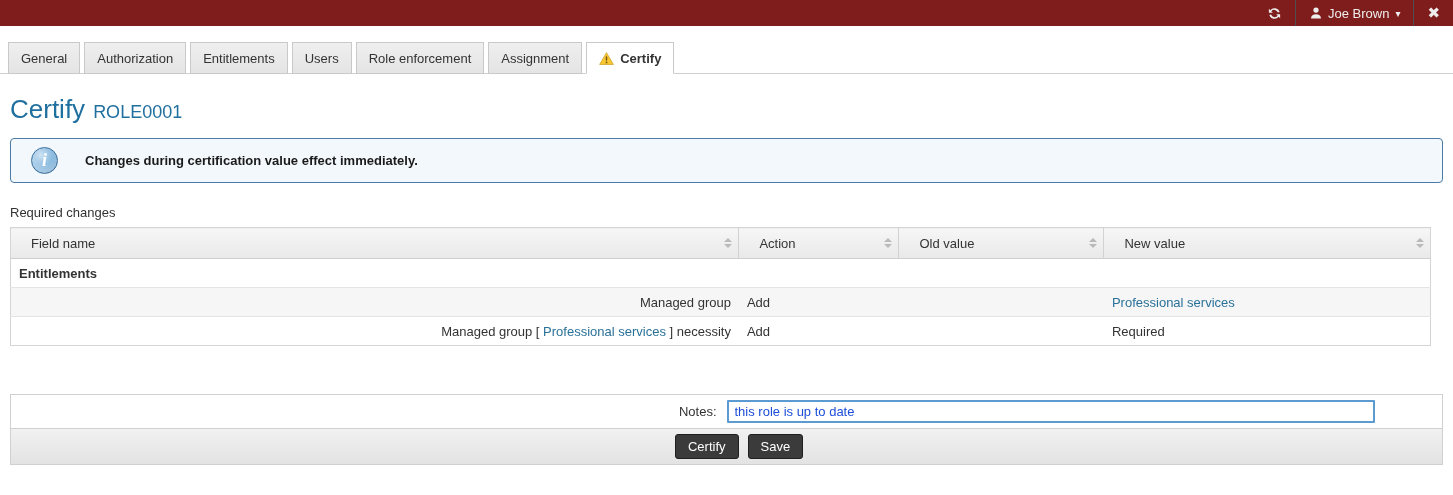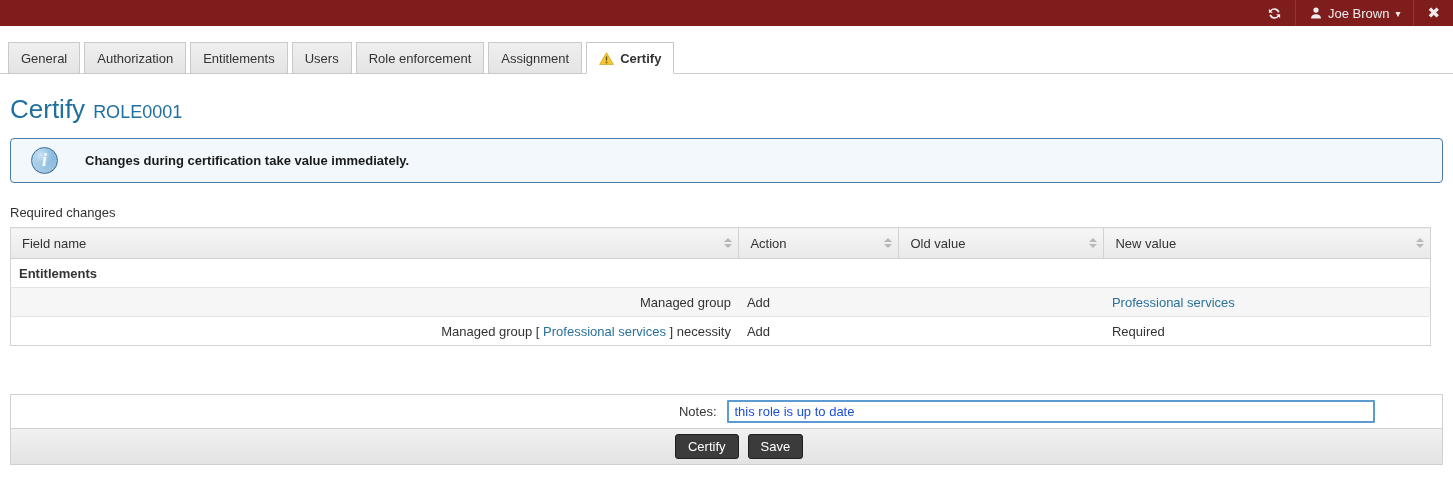--- a/index.html
+++ b/index.html
@@ -60,21 +60,21 @@
 
   
   .table-caption { margin: 22px 10px 7px; font-size: 13px; color: #333; }
   table.changes {
     width: 1421px; margin: 0 10px; border-collapse: collapse;
     border: 1px solid #d4d4d4; font-size: 13px;
   }
   table.changes thead th {
     background: linear-gradient(#f6f6f6, #e9e9e9);
     height: 31px; font-weight: 400; text-align: left;
-    padding: 0 11px; position: relative;
+    padding: 0 20px; position: relative;
     border-bottom: 1px solid #cfcfcf;
   }
   table.changes thead th + th { border-left: 1px solid #d2d2d2; }
   .sort-icon {
     position: absolute; right: 6px; top: 50%; transform: translateY(-50%);
     display: flex; flex-direction: column; gap: 2px; cursor: pointer;
   }
   .sort-icon .up {
     width: 0; height: 0; border-left: 4px solid transparent;
     border-right: 4px solid transparent; border-bottom: 4px solid #b9b9b9;
@@ -168,21 +168,21 @@
     <span>Certify</span>
   </div>
 </div>
 
 <div class="page-title">
   <span class="main">Certify</span><span class="sub">ROLE0001</span>
 </div>
 
 <div class="alert">
   <div class="info-icon">i</div>
-  <div class="alert-text">Changes during certification take value immediately.</div>
+  <div class="alert-text">Changes during certification value effect immediately.</div>
 </div>
 
 <div class="table-caption">Required changes</div>
 
 <table class="changes">
   <colgroup>
     <col style="width:51.3%">
     <col style="width:160px">
     <col style="width:205px">
     <col>

